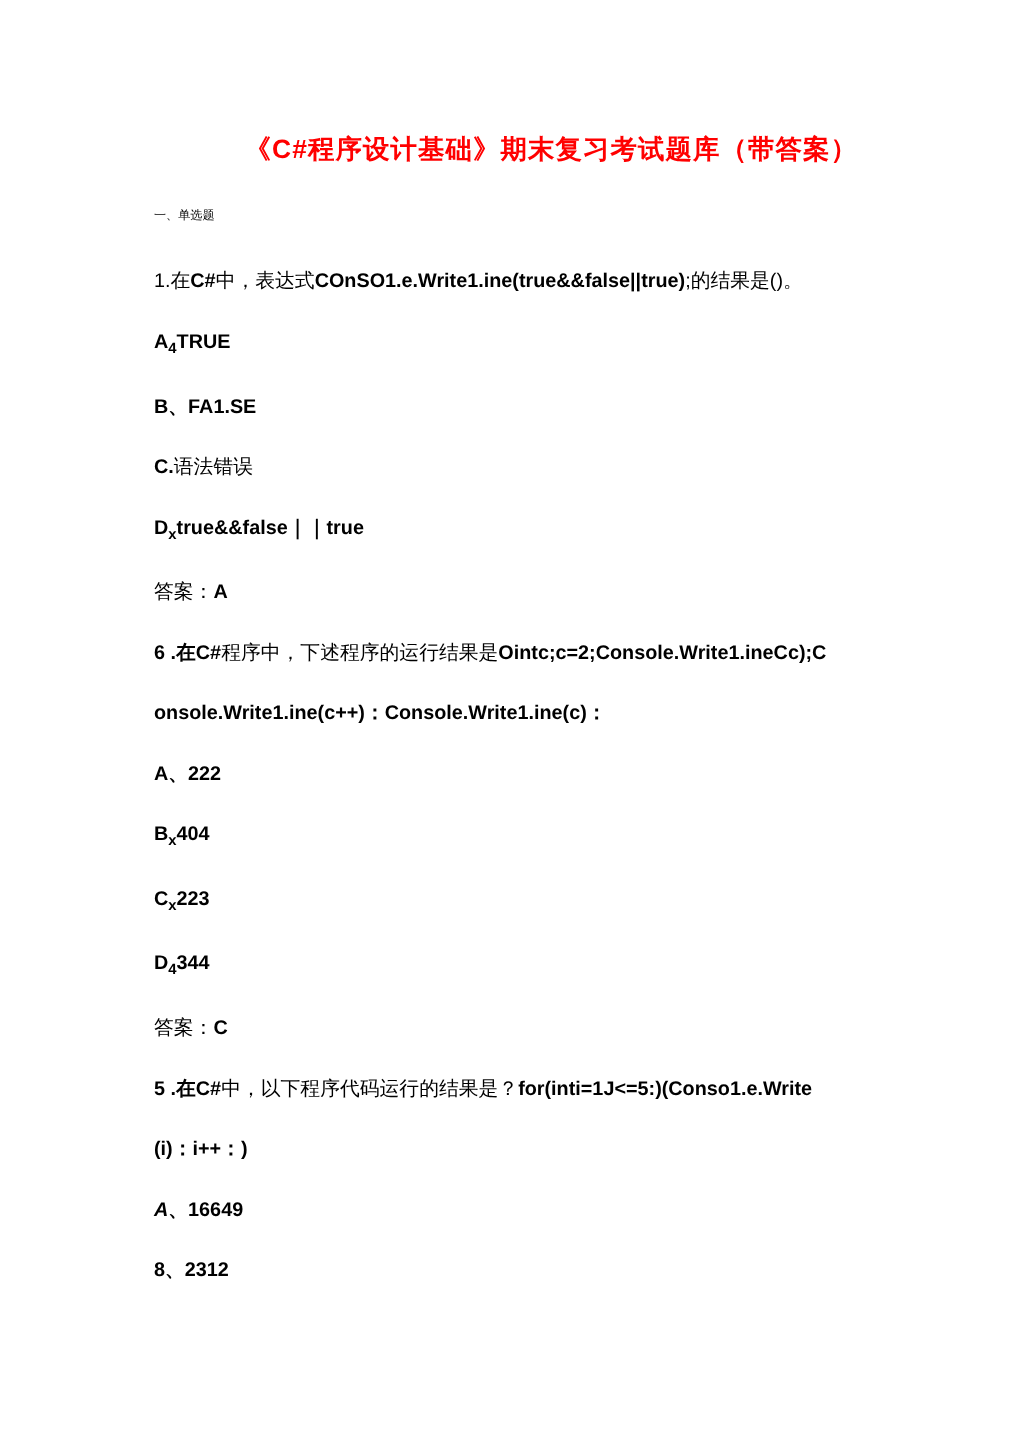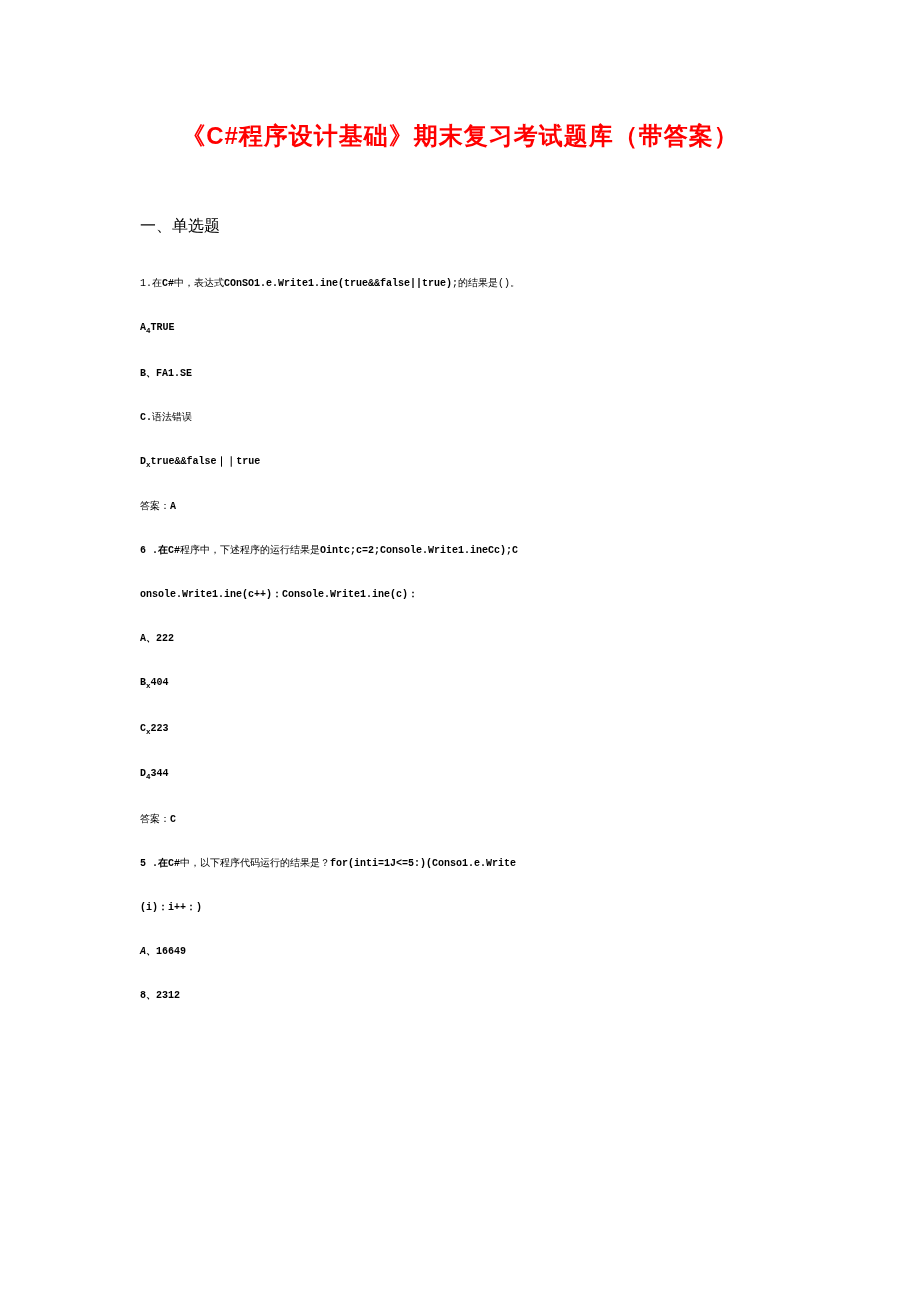--- a/index.html
+++ b/index.html
@@ -11,34 +11,33 @@
   body {
     font-family: "Microsoft YaHei", "SimSun", Arial, sans-serif;
     color: #000000;
     padding: 120px 140px 60px 140px;
     box-sizing: border-box;
   }
   .title {
     color: #ff0000;
     font-size: 24px;
     font-weight: bold;
-    text-align: center;
-    margin-bottom: 64px;
+    text-align: right;
+    margin-bottom: 36px;
     letter-spacing: 1px;
   }
   .section-heading {
-    font-size: 16px;
+    font-size: 11px;
     margin-bottom: 40px;
   }
   .line {
-    font-size: 10px;
+    font-size: 18px;
     line-height: 1.4;
     margin-bottom: 30px;
     word-break: break-all;
-    font-family: Liberation Mono, monospace;
   }
   .bold {
     font-weight: bold;
   }
   .sub {
     font-size: 0.75em;
     vertical-align: sub;
   }
   .italic {
     font-style: italic;

